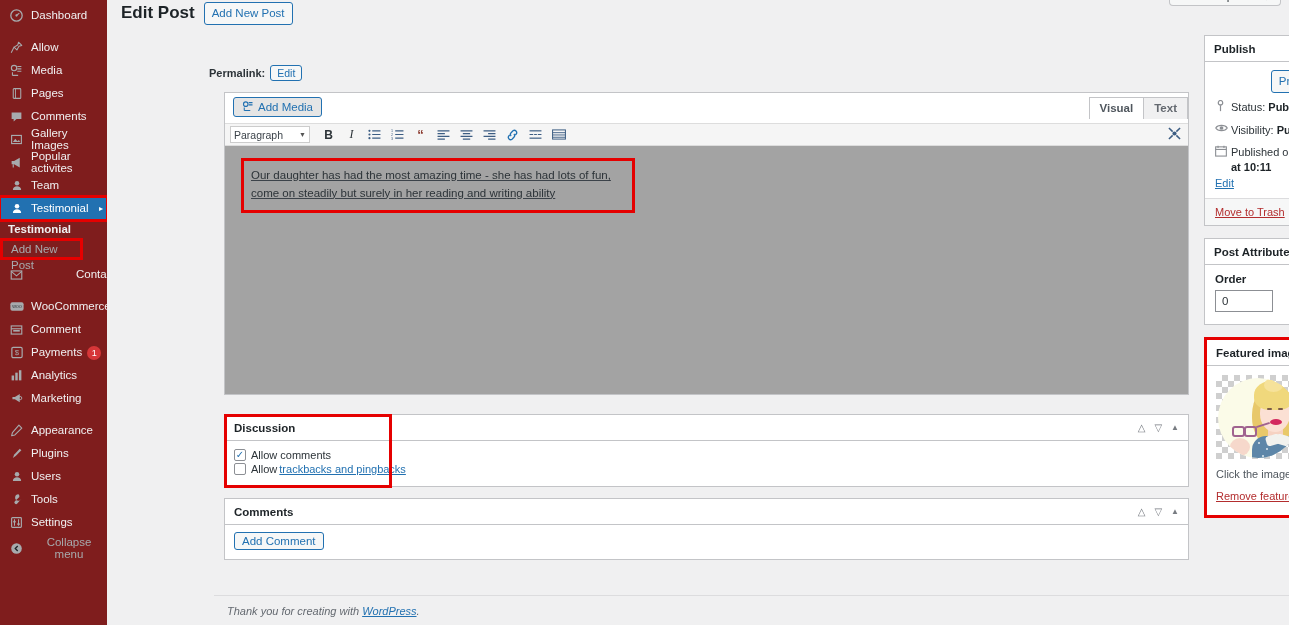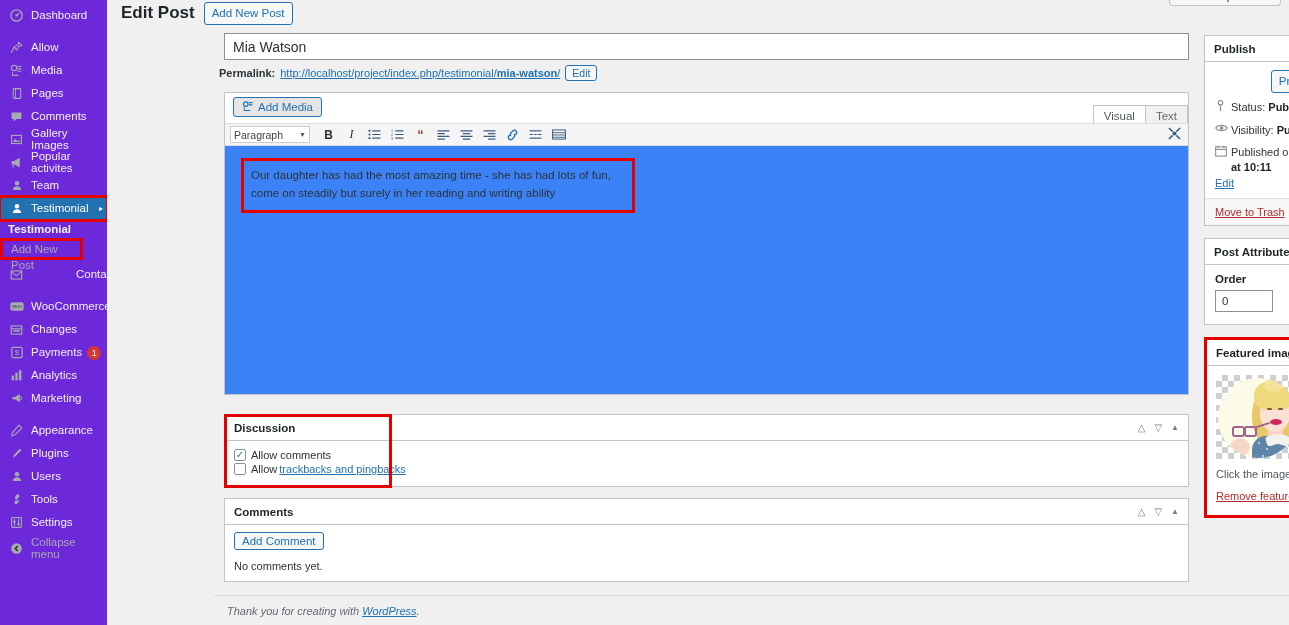--- a/index.html
+++ b/index.html
@@ -11,21 +11,21 @@
     font-family: "Liberation Sans", sans-serif;
     font-size: 13px;
     color: #3c434a;
   }
   #app { position: relative; width: 1289px; height: 625px; }
 
   
   #sidebar {
     position: absolute; left: 0; top: 0;
     width: 107px; height: 625px;
-    background: #6d28d9;
+    background: #7f1d1d;
     color: #f0f0f1;
     overflow: hidden;
   }
   .menu-item {
     display: flex; align-items: center;
     height: 23px;
     padding-left: 8px;
     font-size: 11.5px;
     color: #f0f0f1;
     line-height: 1;
@@ -38,21 +38,21 @@
     display: flex; align-items: center; justify-content: center;
     color: #a7aaad;
     font-size: 11px;
   }
   .menu-item .mi-ico svg { display:block; }
   .menu-item.current {
     background: #2271b1;
     color: #fff;
   }
   .menu-item.current .mi-ico { color: #fff; }
-  .menu-item.dim { color: #a7aaad; }
+  .menu-item.dim { color: #a7aaad; text-align: center; }
   .menu-sep { height: 9px; }
   .menu-group-title {
     padding-left: 8px;
     font-size: 11.5px;
     font-weight: bold;
     color: #f0f0f1;
     height: 18px;
     line-height: 18px;
   }
   .submenu-item {
@@ -130,21 +130,21 @@
     font-size: 14px;
     border: 1px solid #8c8f94;
     background: #fff;
     color: #2c3338;
     outline: none;
     font-family: "Liberation Sans", sans-serif;
   }
   .hl-red { outline: 3px solid #e50000; outline-offset: -1px; }
 
   #permalink-row {
-    position: absolute; left: 112px; top: 65px;
+    position: absolute; left: 102px; top: 65px;
     font-size: 11px;
     display: flex; align-items: center; gap: 5px;
     color: #2c3338;
   }
   #permalink-row .pl-label { font-weight: bold; }
   #permalink-row a { color: #2271b1; text-decoration: underline; }
   #permalink-row .slug { font-weight: bold; }
   .btn-mini {
     background: #f6f7f7;
     border: 1px solid #2271b1;
@@ -173,22 +173,23 @@
     display: inline-flex; align-items: center; gap: 4px;
     background: #e5e5e5;
     border: 1px solid #2271b1;
     color: #2271b1;
     border-radius: 3px;
     padding: 2px 8px;
     font-size: 11.5px;
     cursor: pointer;
   }
   .tabs {
-    position: absolute; right: 0; top: 12px;
+    position: absolute; right: 0; top: 4px;
     display: flex;
+    font-weight: bold;
   }
   .tab {
     padding: 4px 10px 5px 10px;
     font-size: 11.5px;
     color: #646970;
     border: 1px solid #c3c4c7;
     border-bottom: none;
     background: #f0f0f1;
     margin-left: -1px;
     cursor: pointer;
@@ -226,23 +227,24 @@
     cursor: pointer;
     font-size: 12px;
   }
   .tb-btn svg { display:block; }
   #kitchen-toggle {
     position: absolute; right: 7px; top: 3px;
     color: #3c5d83; cursor: pointer;
   }
   #editor-area {
     height: 248px;
-    background: #3b82f6;
+    background: #a3a3a3;
     padding: 12px 16px;
     position: relative;
+    text-decoration: underline;
   }
   #editor-text-hl {
     border: 3px solid #e50000;
     padding: 6px 7px 7px 7px;
     width: 394px;
     font-size: 11.5px;
     line-height: 1.55;
     color: #2c3338;
   }
   #status-bar {
@@ -517,21 +519,21 @@
     </div>
 
     <div class="menu-item">
       <span class="mi-ico">
         <svg width="13" height="12" viewBox="0 0 16 14">
             <rect x="1.5" y="2" width="13" height="10" fill="none" stroke="currentColor" stroke-width="1.4"></rect>
             <path d="M1.5 5.5 h13" stroke="currentColor" stroke-width="1.4"></path>
             <rect x="4" y="7" width="8" height="2" fill="currentColor"></rect>
           </svg>
       </span>
-      <span>Changes</span>
+      <span>Comment</span>
     </div>
 
     <div class="menu-item">
       <span class="mi-ico">
         <svg width="12" height="13" viewBox="0 0 14 15">
             <rect x="1" y="1.5" width="12" height="12" rx="1.5" fill="none" stroke="currentColor" stroke-width="1.4"></rect>
             <text x="7" y="11" font-size="9" fill="currentColor" text-anchor="middle" font-family="sans-serif">$</text>
           </svg>
       </span>
       <span>Payments</span>
@@ -623,29 +625,23 @@
 
   <div id="content">
 
     <div id="screen-options">Screen Options ▼</div>
 
     <div id="page-head">
       <span id="page-title">Edit Post</span>
       <span class="btn-sec">Add New Post</span>
     </div>
 
-    <div id="title-wrap">
-      <input id="post-title" class="hl-red" value="Mia Watson" style="">
-    </div>
 
     <div id="permalink-row">
       <span class="pl-label">Permalink:</span>
-      <span>
-        <a href="#"><span>http://localhost/project/index.php/testimonial/</span><b class="slug">mia-watson</b><span>/</span></a>
-      </span>
       <span class="btn-mini">Edit</span>
     </div>
 
     <div id="editor-box">
       <div id="media-bar">
         <span id="add-media-btn">
           <span>
             <svg width="12" height="12" viewBox="0 0 16 16">
                 <circle cx="5" cy="5.5" r="3" fill="none" stroke="#2271b1" stroke-width="1.5"></circle>
                 <path d="M9 3.5 h5 M9 6.5 h5 M3 10 v4 M3 14 h8" stroke="#2271b1" stroke-width="1.4" fill="none"></path>
@@ -764,21 +760,20 @@
       <div class="pb-head">
         <span class="pb-title">Comments</span>
         <span class="pb-ctrls">
           <span>△</span>
           <span>▽</span>
           <span style="font-size:8px;">▲</span>
         </span>
       </div>
       <div class="pb-body">
         <span class="btn-sec">Add Comment</span>
-        <div id="no-comments">No comments yet.</div>
       </div>
     </div>
 
     <div id="right-col">
 
       <div class="side-box" id="publish-box">
         <div class="pb-head">
           <span class="pb-title">Publish</span>
 
         </div>

